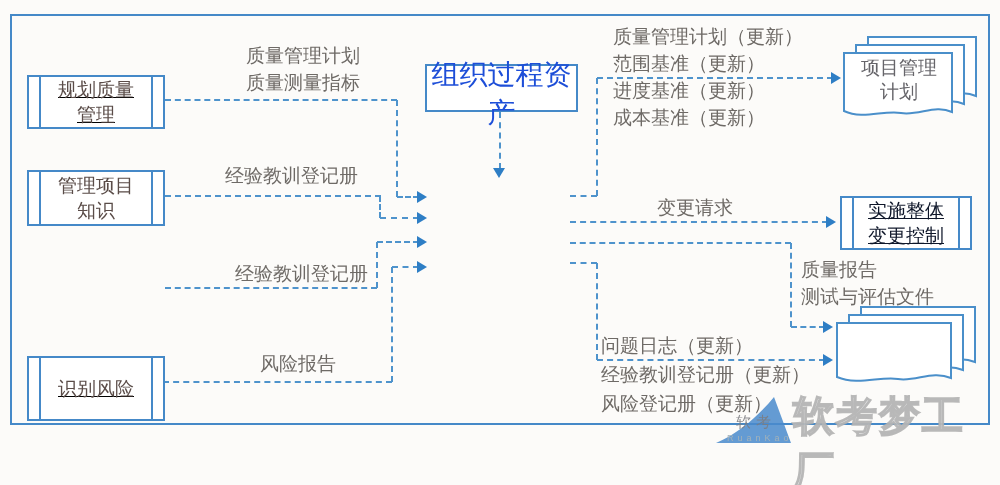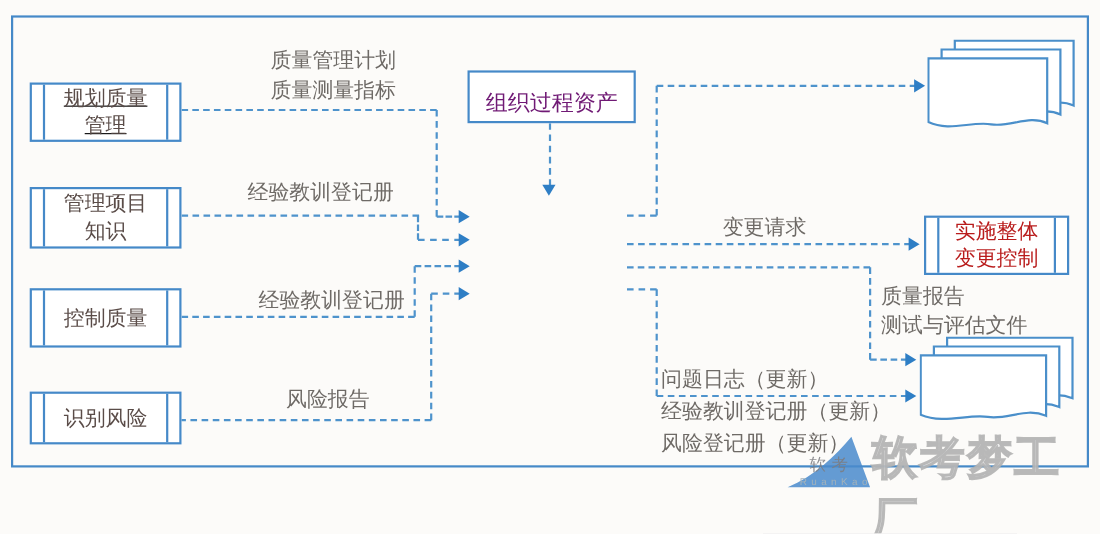--- a/index.html
+++ b/index.html
@@ -14,25 +14,25 @@
   body{background:#e8e8e8;font-family:"Liberation Serif","DejaVu Serif",serif;}
   .stage{position:relative;width:1000px;height:485px;background:#fcfbf9;overflow:hidden;}
   .frame{position:absolute;left:10px;top:14px;width:976px;height:407px;border:2px solid var(--bb);background:transparent;}
   
   .pbox{position:absolute;background:#fff;border:2px solid var(--bb);display:flex;align-items:center;justify-content:center;text-align:center;z-index:2;box-sizing:border-box;}
   .pbox::before,.pbox::after{content:"";position:absolute;top:0;bottom:0;width:2px;background:var(--bb);}
   .pbox::before{left:10px;}
   .pbox::after{right:10px;}
   .pbox span{white-space:pre-line;line-height:25px;font-size:19px;color:var(--ltx);}
   .plain{position:absolute;background:#fff;border:2px solid var(--bb);display:flex;align-items:center;justify-content:center;text-align:center;z-index:2;box-sizing:border-box;}
-  .plain span{font-size:20px;color:#701a75;margin-top:11px;}
+  .plain span{font-size:28px;color:#1d4ed8;margin-top:11px;}
   .center{background:var(--fill);}
   .center::before{left:13px;} .center::after{right:13px;}
   .center span{color:#54565e;font-size:21px;letter-spacing:2px;}
-  .gray span{color:#b91c1c;}
+  .gray span{color:#0f172a;text-decoration:underline;}
   
   .hl{position:absolute;border-top:2px dashed var(--lb);height:0;z-index:1;}
   .vl{position:absolute;border-left:2px dashed var(--lb);width:0;z-index:1;}
   
   .ar{position:absolute;width:0;height:0;border-top:6px solid transparent;border-bottom:6px solid transparent;border-left:10px solid var(--ab);z-index:2;}
   .ad{position:absolute;width:0;height:0;border-left:6px solid transparent;border-right:6px solid transparent;border-top:10px solid var(--ab);z-index:2;}
   
   .lbl{position:absolute;z-index:3;}
   .lbl span{white-space:pre-line;font-size:19px;color:var(--gtx);line-height:27px;}
   .lbl.c{text-align:right;}
@@ -56,44 +56,45 @@
   <div class="frame"></div>
 
   <div class="pbox" style="left:27px;top:75px;width:138px;height:54px;text-decoration:underline;">
     <span>规划质量
 管理</span>
   </div>
   <div class="pbox" style="left:27px;top:170px;width:138px;height:56px;">
     <span>管理项目
 知识</span>
   </div>
-  <div class="pbox" style="left:27px;top:262px;width:138px;height:54px;">
-    <span>控制质量</span>
-  </div>
-  <div class="pbox" style="left:27px;top:356px;width:138px;height:48px;">
+  <div class="pbox" style="left:27px;top:356px;width:138px;height:65px;text-decoration:underline;">
     <span>识别风险</span>
   </div>
 
   <div class="plain" style="left:425px;top:64px;width:153px;height:48px;">
     <span>组织过程资产</span>
   </div>
 
 
   <div class="pbox gray" style="left:840px;top:196px;width:132px;height:54px;">
     <span>实施整体
 变更控制</span>
   </div>
 
   <svg class="docsvg" style="left:843px;top:36px;" width="136" height="98" viewBox="0 0 136 98">
     <g fill="#fff" stroke="#4a8fca" stroke-width="2">
       <path transform="translate(24,0)" d="M1,1 H109 V60 C92,52 76,64 58,61 C40,58 20,68 1,59 Z"></path>
       <path transform="translate(12,8)" d="M1,1 H109 V60 C92,52 76,64 58,61 C40,58 20,68 1,59 Z"></path>
       <path transform="translate(0,16)" d="M1,1 H109 V60 C92,52 76,64 58,61 C40,58 20,68 1,59 Z"></path>
     </g>
   </svg>
+  <div class="doctext" style="left:848px;top:52px;width:102px;height:56px;">
+    <span>项目管理
+计划</span>
+  </div>
 
   <svg class="docsvg" style="left:836px;top:306px;" width="142" height="96" viewBox="0 0 142 96">
     <g fill="#fff" stroke="#4a8fca" stroke-width="2">
       <path transform="translate(24,0)" d="M1,1 H115 V56 C96,48 80,60 62,57 C44,54 22,64 1,55 Z"></path>
       <path transform="translate(12,8)" d="M1,1 H115 V56 C96,48 80,60 62,57 C44,54 22,64 1,55 Z"></path>
       <path transform="translate(0,16)" d="M1,1 H115 V56 C96,48 80,60 62,57 C44,54 22,64 1,55 Z"></path>
     </g>
   </svg>
 
   <div class="hl" style="left:165px;top:99px;width:232px;"></div>
@@ -143,20 +144,26 @@
   </div>
   <div class="lbl c" style="left:190px;top:162px;width:168px;">
     <span>经验教训登记册</span>
   </div>
   <div class="lbl c" style="left:178px;top:260px;width:190px;">
     <span>经验教训登记册</span>
   </div>
   <div class="lbl c" style="left:226px;top:350px;width:110px;">
     <span>风险报告</span>
   </div>
+  <div class="lbl" style="left:613px;top:23px;width:230px;">
+    <span>质量管理计划（更新）
+范围基准（更新）
+进度基准（更新）
+成本基准（更新）</span>
+  </div>
   <div class="lbl" style="left:657px;top:194px;width:110px;">
     <span>变更请求</span>
   </div>
   <div class="lbl" style="left:801px;top:256px;width:175px;">
     <span>质量报告
 测试与评估文件</span>
   </div>
   <div class="lbl" style="left:601px;top:332px;width:240px;line-height:28px;font-family:Liberation Serif, serif;">
     <span style="line-height:28px;">问题日志（更新）
 经验教训登记册（更新）

